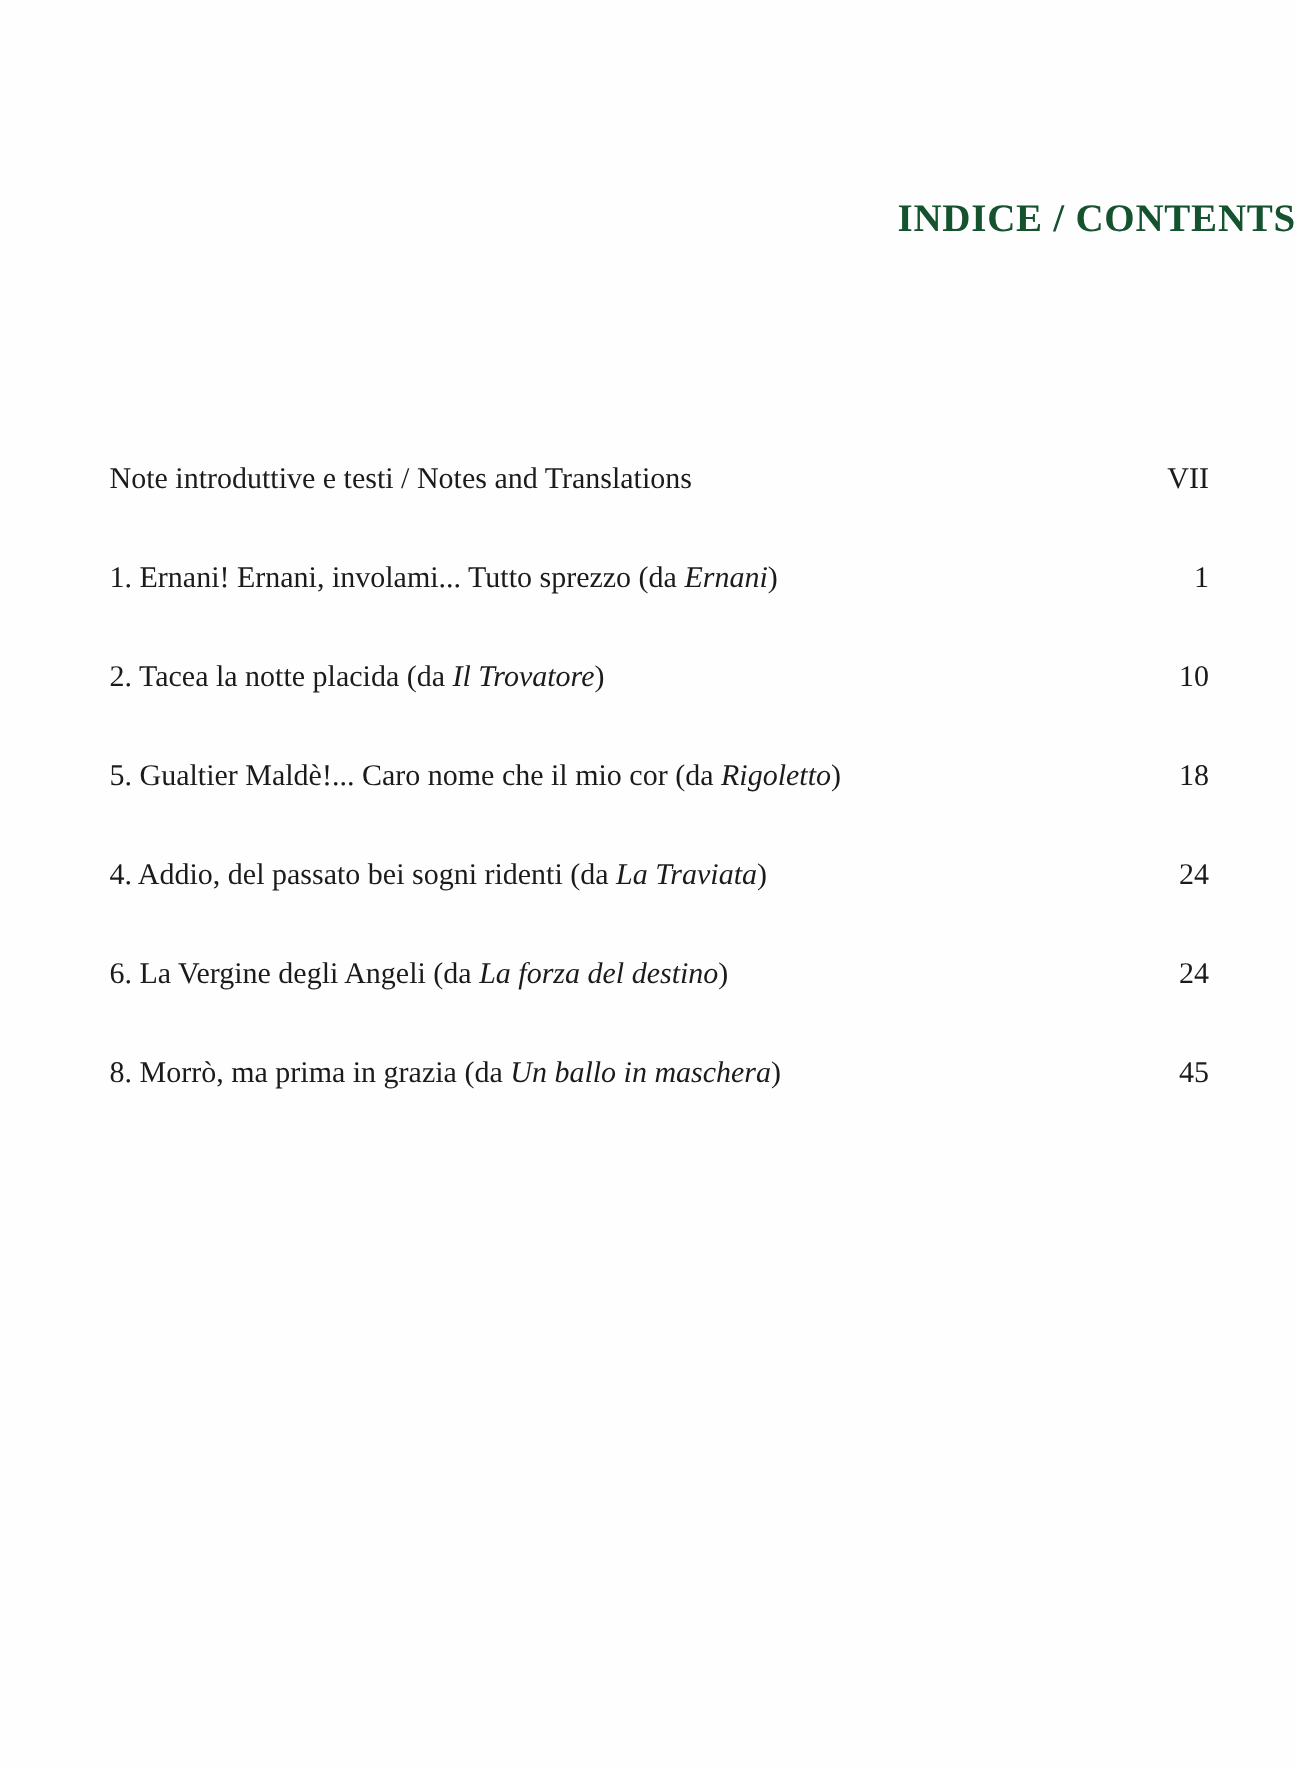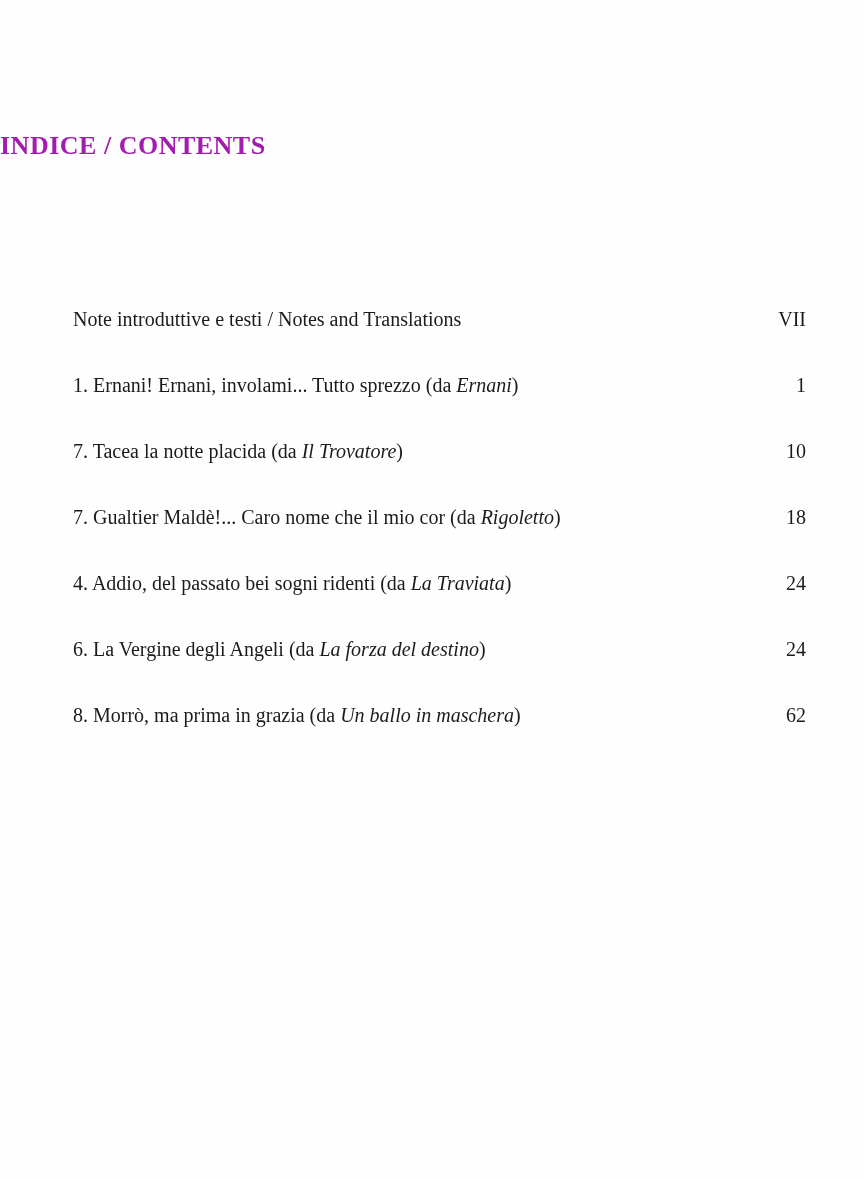--- a/index.html
+++ b/index.html
@@ -18,25 +18,25 @@
   .page {
     position: absolute;
     inset: 0;
     background: #fefefe;
   }
   .doc-title {
     position: absolute;
     top: 131px;
     left: 0;
     width: 100%;
-    text-align: left;
+    text-align: right;
     font-size: 26px;
     font-weight: bold;
     letter-spacing: 0.5px;
-    color: #a21caf;
+    color: #14532d;
   }
   .toc {
     position: absolute;
     top: 264px;
     left: 73px;
     right: 58px;
   }
   .toc-row {
     display: flex;
     justify-content: space-between;
@@ -73,40 +73,40 @@
       <span class="toc-title"><span>Note introduttive e testi / Notes and Translations</span><em></em><span></span></span>
       <span class="toc-page">VII</span>
     </div>
 
     <div class="toc-row">
       <span class="toc-title"><span>1. Ernani! Ernani, involami... Tutto sprezzo (da </span><em>Ernani</em><span>)</span></span>
       <span class="toc-page">1</span>
     </div>
 
     <div class="toc-row">
-      <span class="toc-title"><span>7. Tacea la notte placida (da </span><em>Il Trovatore</em><span>)</span></span>
+      <span class="toc-title"><span>2. Tacea la notte placida (da </span><em>Il Trovatore</em><span>)</span></span>
       <span class="toc-page">10</span>
     </div>
 
     <div class="toc-row">
-      <span class="toc-title"><span>7. Gualtier Maldè!... Caro nome che il mio cor (da </span><em>Rigoletto</em><span>)</span></span>
+      <span class="toc-title"><span>5. Gualtier Maldè!... Caro nome che il mio cor (da </span><em>Rigoletto</em><span>)</span></span>
       <span class="toc-page">18</span>
     </div>
 
     <div class="toc-row">
       <span class="toc-title"><span>4. Addio, del passato bei sogni ridenti (da </span><em>La Traviata</em><span>)</span></span>
       <span class="toc-page">24</span>
     </div>
 
 
     <div class="toc-row">
       <span class="toc-title"><span>6. La Vergine degli Angeli (da </span><em>La forza del destino</em><span>)</span></span>
       <span class="toc-page">24</span>
     </div>
 
 
     <div class="toc-row">
       <span class="toc-title"><span>8. Morrò, ma prima in grazia (da </span><em>Un ballo in maschera</em><span>)</span></span>
-      <span class="toc-page">62</span>
+      <span class="toc-page">45</span>
     </div>
 
   </div>
 </div>
 
 </body></html>

